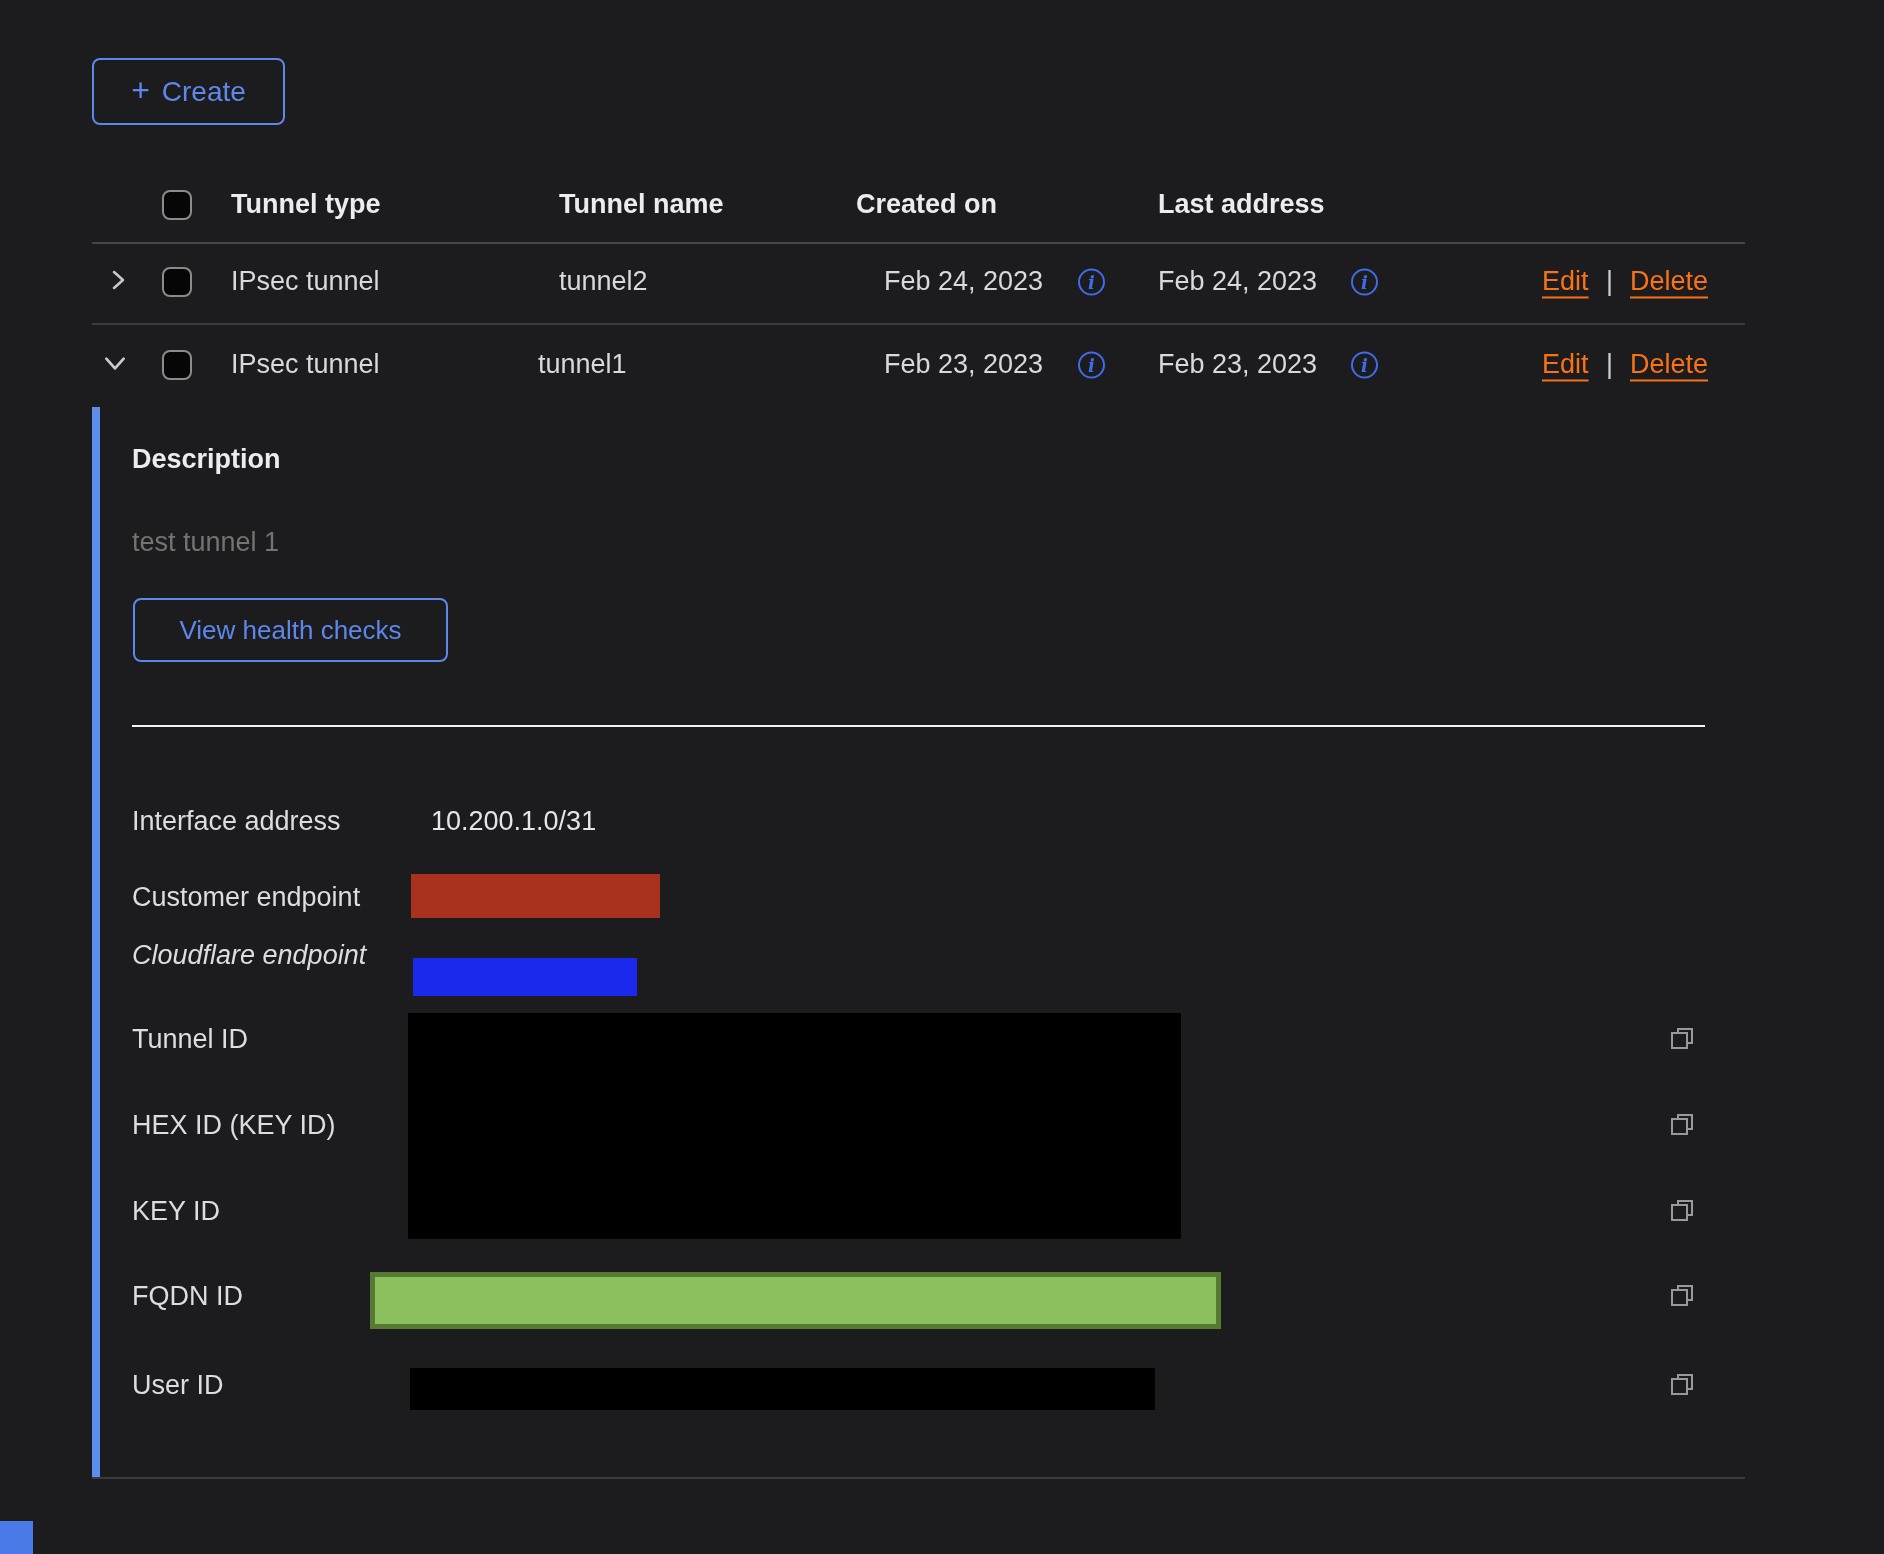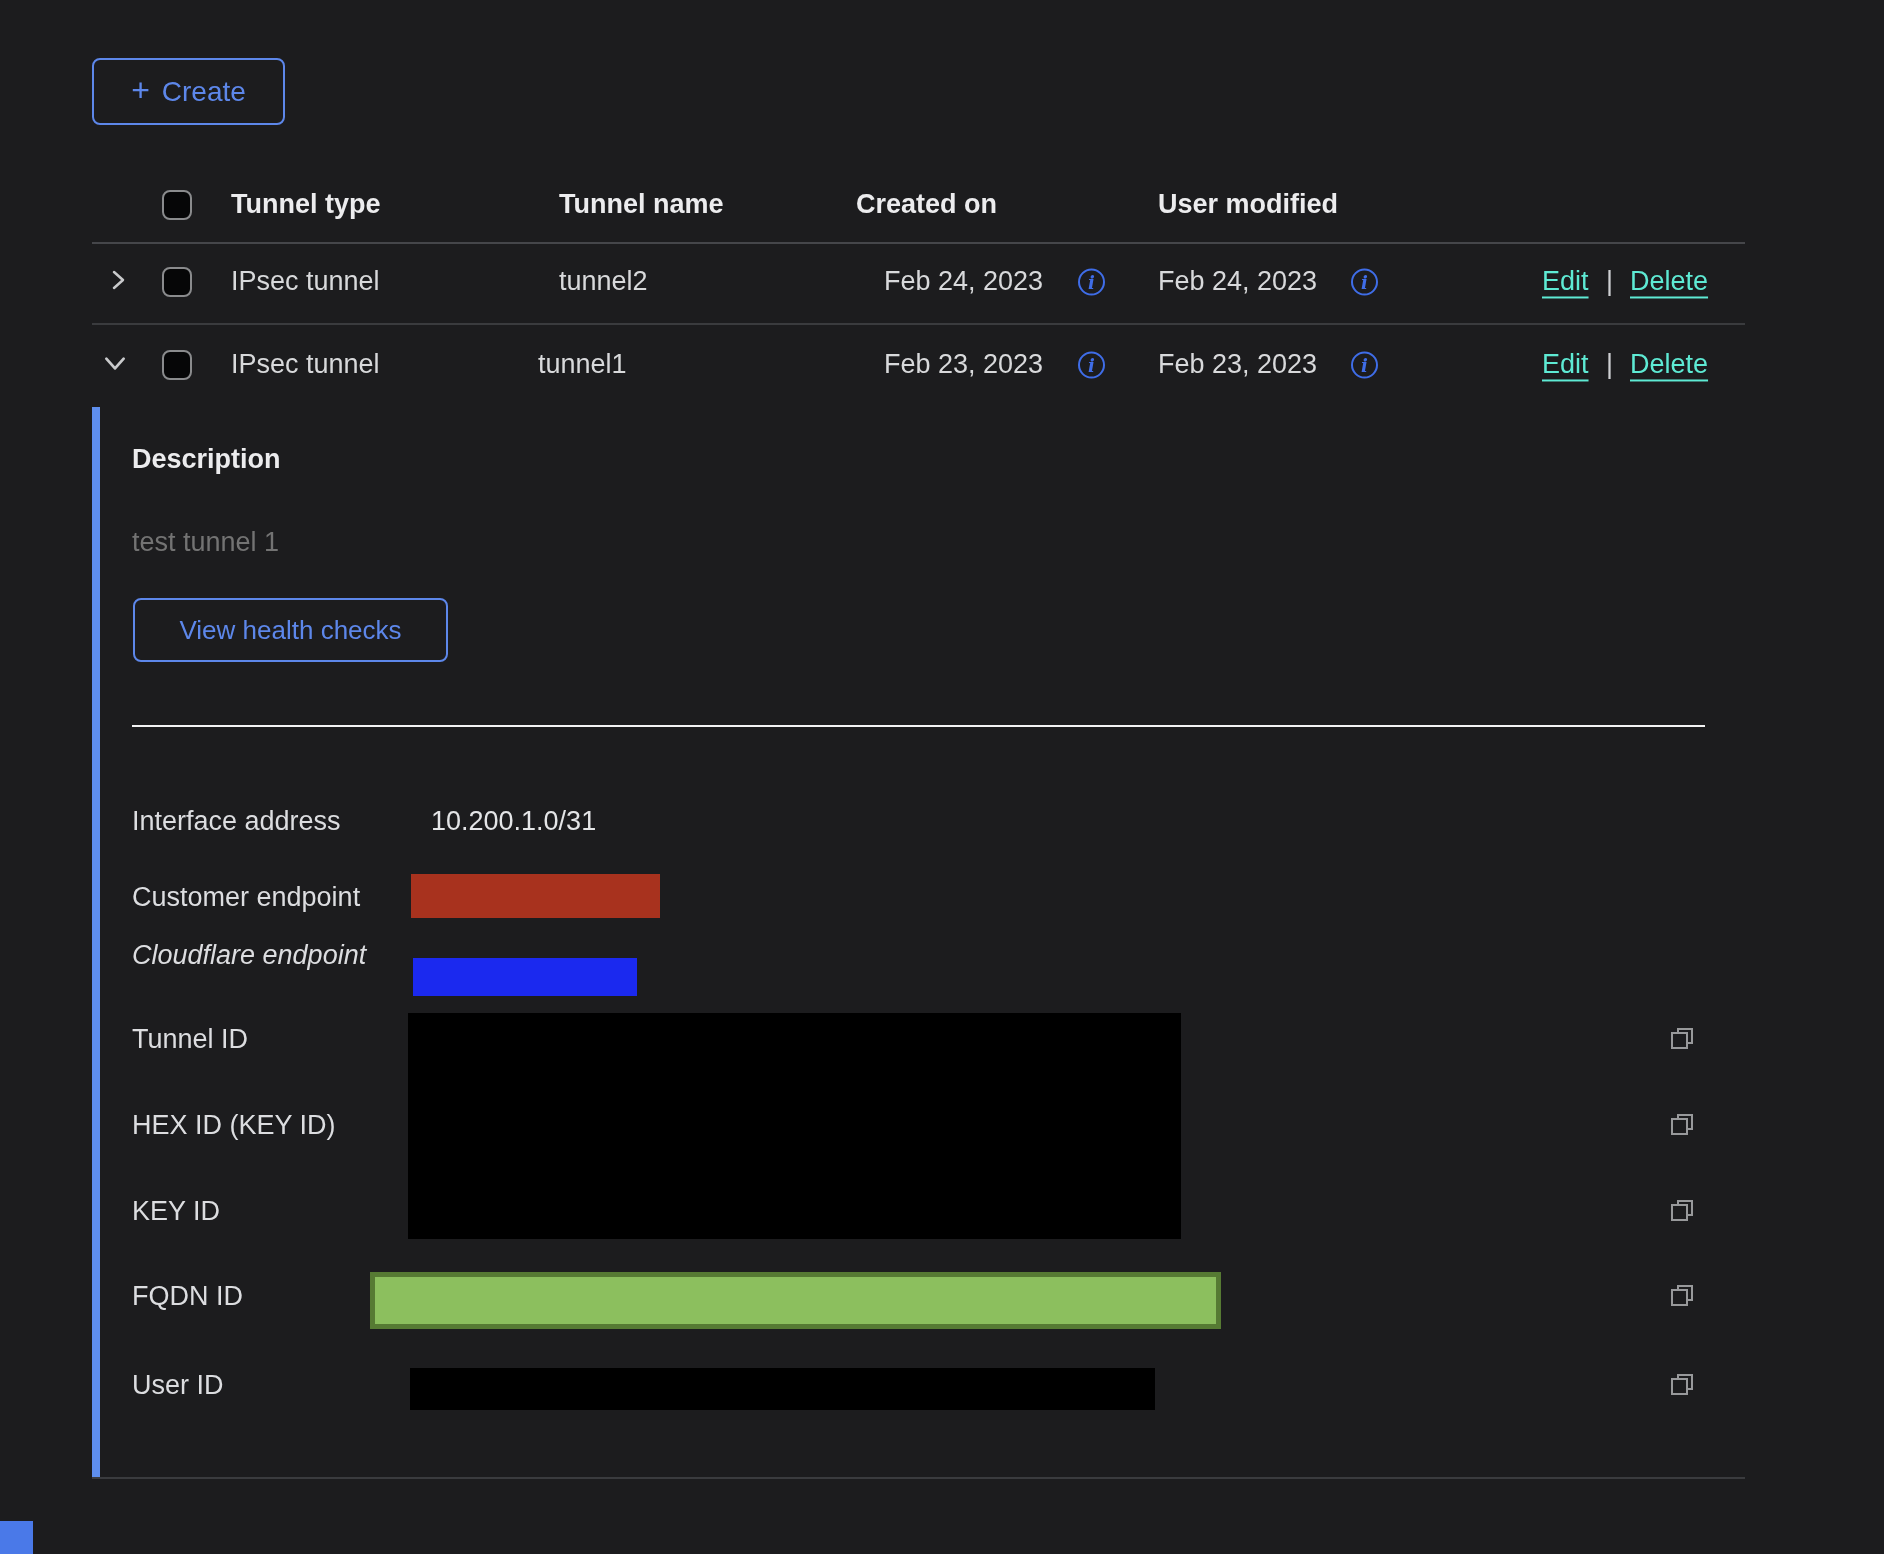--- a/index.html
+++ b/index.html
@@ -15,21 +15,21 @@
   .create-btn .plus{font-size:32px;font-weight:300;line-height:1;margin-top:-3px;}
 
   
   .hline{position:absolute;height:2px;background:#45464a;}
   .hdr{font-size:27px;font-weight:bold;color:#ececee;}
   .cell{font-size:27px;color:#d8d9db;}
   .muted{color:#737373;}
   .checkbox{position:absolute;width:30px;height:30px;transform:translateY(-50%);
     background:#060607;border:2px solid #8a8b8d;border-radius:8px;cursor:pointer;box-sizing:border-box;}
   .chev{position:absolute;transform:translateY(-50%);cursor:pointer;display:block;}
-  .link{font-size:27px;color:#5eead4;text-decoration:underline;text-underline-offset:6px;cursor:pointer;}
+  .link{font-size:27px;color:#f97316;text-decoration:underline;text-underline-offset:6px;cursor:pointer;}
   .pipe{font-size:27px;color:#cfd0d3;}
   .info{position:absolute;transform:translateY(-50%);width:27px;height:27px;border:2px solid #3f6de8;
     border-radius:50%;box-sizing:border-box;display:flex;align-items:center;justify-content:center;
     color:#3f6de8;font-family:"DejaVu Serif",serif;font-style:italic;font-size:18px;font-weight:bold;cursor:pointer;}
 
   
   .panel-border{position:absolute;left:92px;top:407px;width:8px;height:1070px;background:#5e8eee;}
   .sec-label{font-size:27px;font-weight:600;color:#ececee;}
   .field-label{font-size:27px;font-weight:400;color:#dcdde0;text-align:right;}
   .health-btn{position:absolute;left:133px;top:598px;width:315px;height:64px;border:2px solid #5d87ea;
@@ -46,21 +46,21 @@
 
   <button class="create-btn">
     <span class="plus">+</span>
     <span>Create</span>
   </button>
 
   <div class="checkbox" style="left:162px;top:205px;"></div>
   <div class="t hdr" style="left:231px;top:205px;">Tunnel type</div>
   <div class="t hdr" style="left:559px;top:205px;">Tunnel name</div>
   <div class="t hdr" style="left:856px;top:205px;">Created on</div>
-  <div class="t hdr" style="left:1158px;top:205px;">User modified</div>
+  <div class="t hdr" style="left:1158px;top:205px;">Last address</div>
   <div class="hline" style="left:92px;top:242px;width:1653px;"></div>
 
   <span class="chev" style="left:106px;top:282px;">
     <svg width="24" height="24" viewBox="0 0 24 24" fill="none">
         <polyline points="8,4 17,12 8,20" stroke="#c9cacc" stroke-width="2.5" stroke-linecap="round" stroke-linejoin="round"></polyline>
       </svg>
   </span>
   <div class="checkbox" style="left:162px;top:282px;"></div>
   <div class="t cell" style="left:231px;top:282px;">IPsec tunnel</div>
   <div class="t cell" style="left:559px;top:282px;">tunnel2</div>

